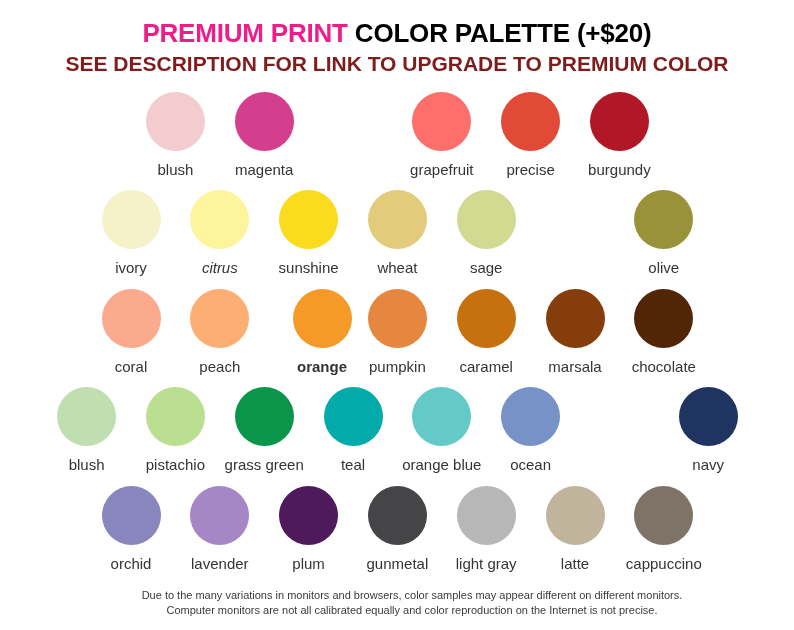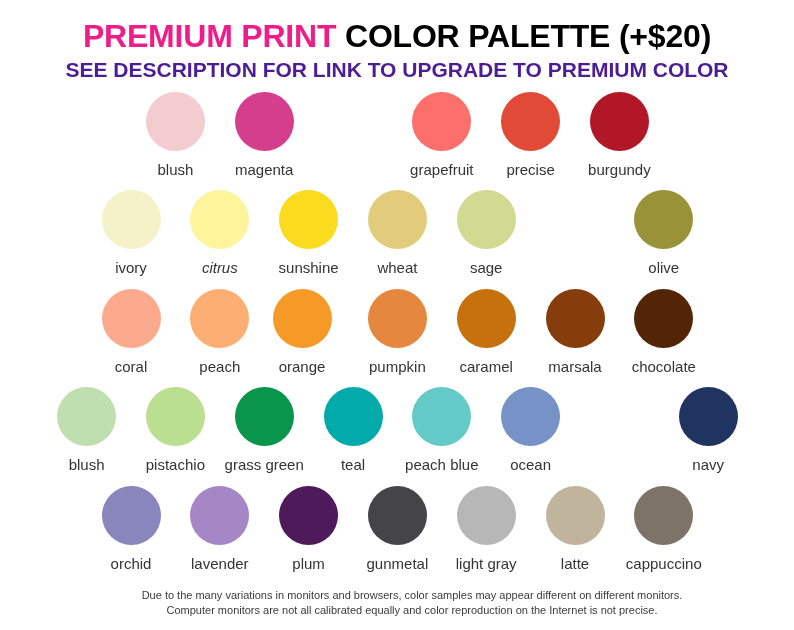--- a/index.html
+++ b/index.html
@@ -8,28 +8,28 @@
     width:794px;height:630px;background:#ffffff;overflow:hidden;
     font-family:"Liberation Sans", sans-serif;
     -webkit-font-smoothing:antialiased;
   }
   .page{position:relative;width:794px;height:630px;}
 
   
   .header{position:absolute;left:0;right:0;top:0;text-align:center;}
   .title-line1{
     font-family:"Liberation Sans", sans-serif;
-    font-weight:bold;font-size:32px;line-height:1;
+    font-weight:bold;font-size:26px;line-height:1;
     letter-spacing:-0.2px;color:#000;
     white-space:nowrap;
   }
   .title-line1 .pink{color:#ED1E89;}
   .title-line2{
     font-family:"Liberation Sans", sans-serif;
-    font-weight:bold;font-size:21px;line-height:1;color:#4c1d95;
+    font-weight:bold;font-size:21px;line-height:1;color:#7f1d1d;
     white-space:nowrap;
   }
 
   
   .rows{position:absolute;left:0;top:0;width:794px;}
   .row{position:absolute;left:0;width:794px;height:90px;}
   .cell{position:absolute;top:0;width:120px;margin-left:-60px;text-align:center;}
   .dot{width:59px;height:59px;border-radius:50%;margin:0 auto;display:block;}
   .lbl{
     font-size:15px;color:#343434;line-height:1;margin-top:11px;
@@ -104,21 +104,21 @@
       </div>
       <div class="row" style="top: 288.5px;">
         <div class="cell" style="left: 131px;">
           <span class="dot" style="background: rgb(251, 170, 142);"></span>
           <div class="lbl">coral</div>
         </div>
         <div class="cell" style="left: 219.8px;">
           <span class="dot" style="background: rgb(253, 174, 114);"></span>
           <div class="lbl">peach</div>
         </div>
-        <div class="cell" style="left: 302px;">
+        <div class="cell" style="left: 322px; font-weight: bold;">
           <span class="dot" style="background: rgb(246, 154, 39);"></span>
           <div class="lbl">orange</div>
         </div>
         <div class="cell" style="left: 397.4px;">
           <span class="dot" style="background: rgb(229, 135, 63);"></span>
           <div class="lbl">pumpkin</div>
         </div>
         <div class="cell" style="left: 486.2px;">
           <span class="dot" style="background: rgb(198, 112, 14);"></span>
           <div class="lbl">caramel</div>
@@ -144,21 +144,21 @@
         <div class="cell" style="left: 264.2px;">
           <span class="dot" style="background: rgb(9, 149, 74);"></span>
           <div class="lbl">grass green</div>
         </div>
         <div class="cell" style="left: 353px;">
           <span class="dot" style="background: rgb(2, 171, 169);"></span>
           <div class="lbl">teal</div>
         </div>
         <div class="cell" style="left: 441.8px;">
           <span class="dot" style="background: rgb(99, 202, 199);"></span>
-          <div class="lbl">peach blue</div>
+          <div class="lbl">orange blue</div>
         </div>
         <div class="cell" style="left: 530.6px;">
           <span class="dot" style="background: rgb(118, 146, 198);"></span>
           <div class="lbl">ocean</div>
         </div>
         <div class="cell" style="left: 708.2px;">
           <span class="dot" style="background: rgb(31, 52, 96);"></span>
           <div class="lbl">navy</div>
         </div>
       </div>

